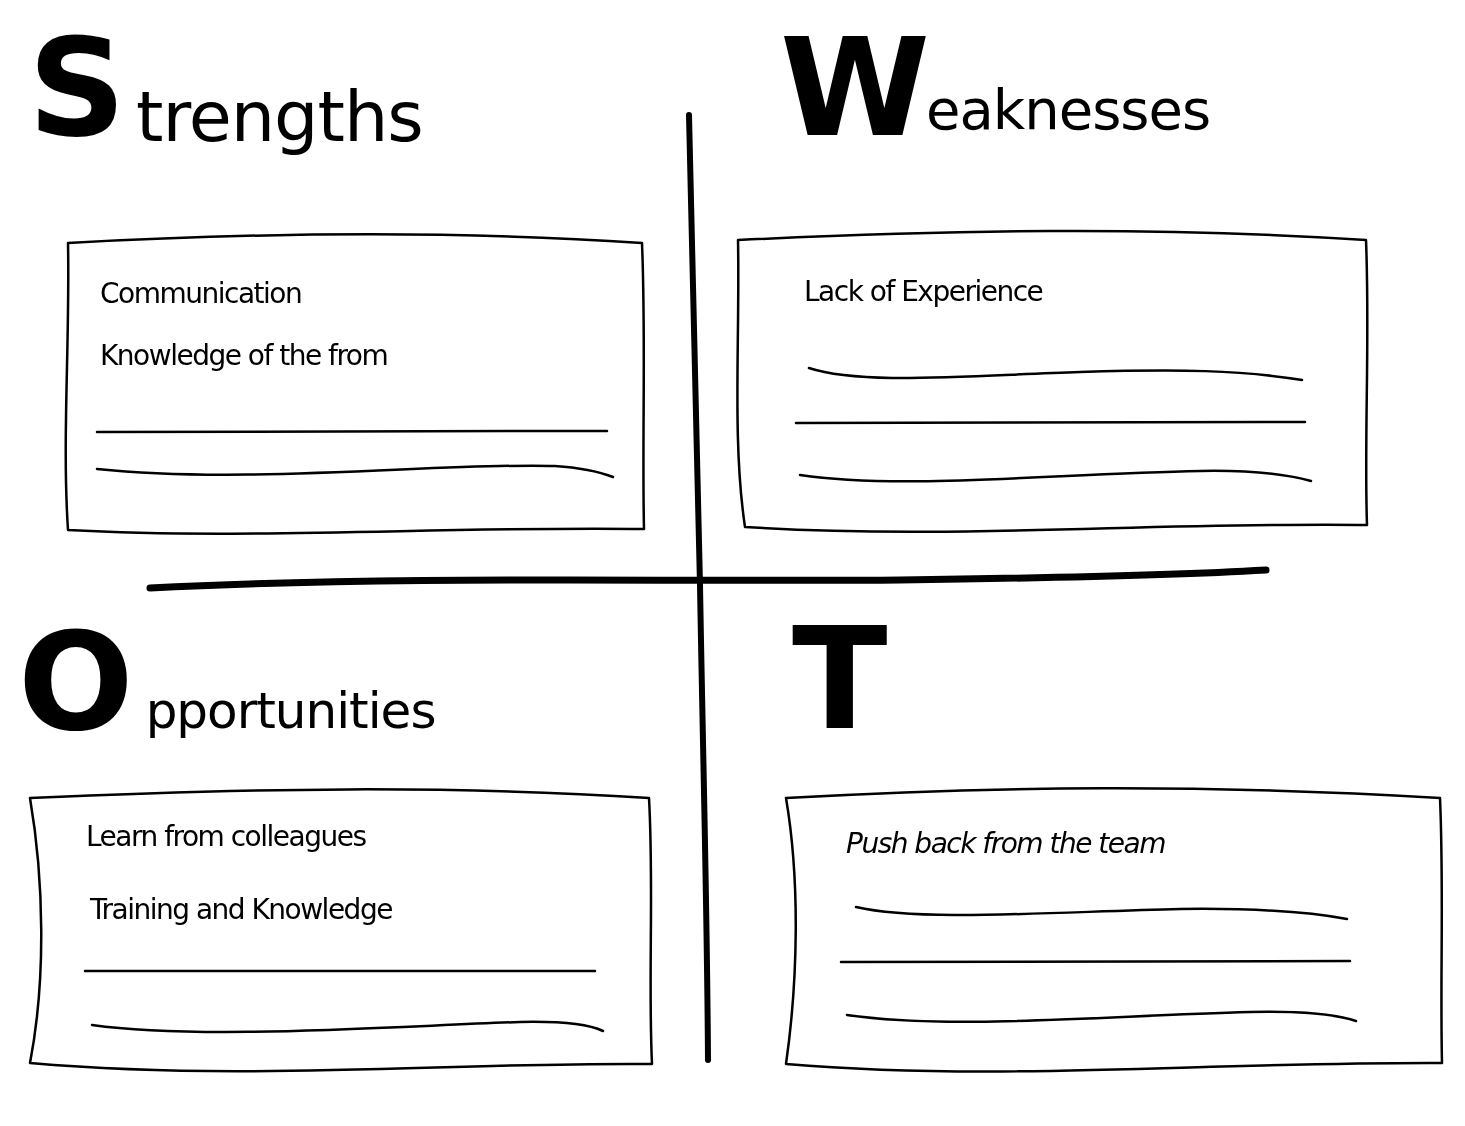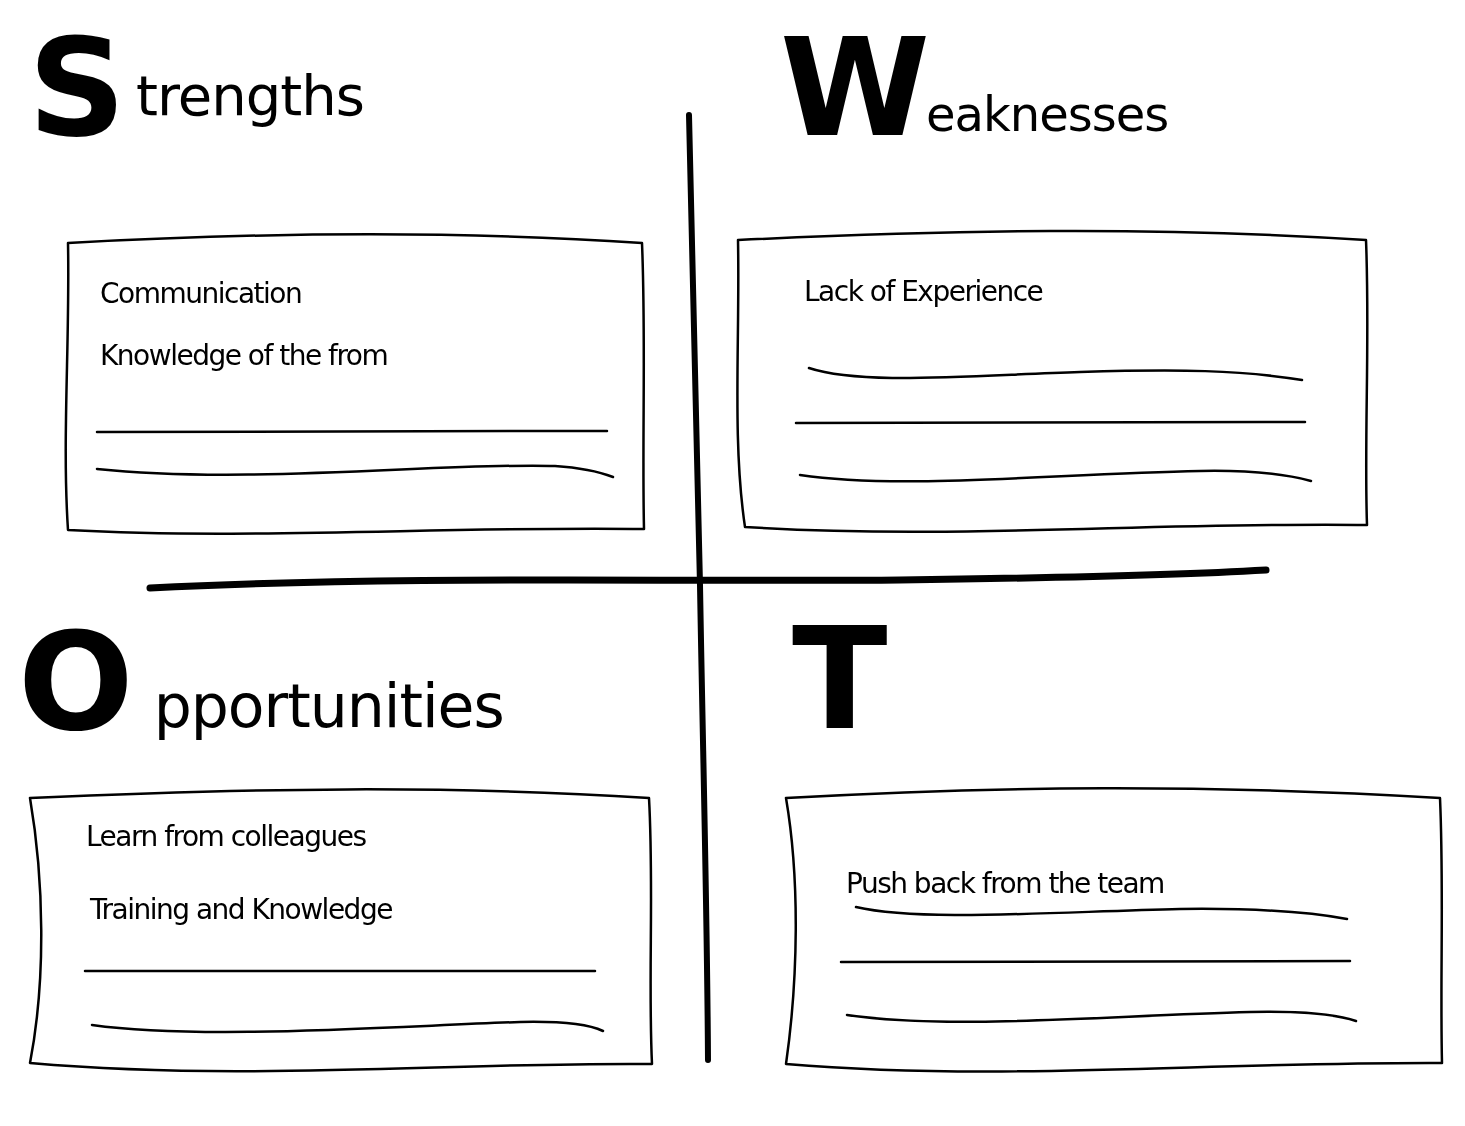--- a/index.html
+++ b/index.html
@@ -32,38 +32,38 @@
   <path d="M92 1025 C 200 1040, 380 1027, 520 1022 C 565 1021, 590 1025, 603 1031" stroke-width="2.5"></path>
 
   <path d="M786 798 C 1000 786, 1200 784, 1440 798 C 1444 890, 1440 980, 1442 1063 C 1200 1062, 1000 1082, 786 1064 C 798 980, 800 880, 786 798 Z" stroke-width="2.5"></path>
   <path d="M856 907 C 920 922, 1050 912, 1180 909 C 1260 908, 1310 912, 1347 919" stroke-width="2.5"></path>
   <path d="M841 962 C 1050 962, 1200 961, 1350 961" stroke-width="2.5"></path>
   <path d="M847 1015 C 950 1030, 1100 1016, 1250 1012 C 1300 1011, 1335 1014, 1356 1021" stroke-width="2.5"></path>
 </svg>
 
 <div class="title" style="left:28px; top:36px; height:120px;">
   <span class="big" style="font-size:136px; letter-spacing:-4px;">S</span>
-  <span class="rest" style="font-size:56px; margin-left:14px; margin-bottom:32px;">trengths</span>
+  <span class="rest" style="font-size:70px; margin-left:14px; margin-bottom:4px;">trengths</span>
 </div>
 
 <div class="title" style="left:780px; top:36px; height:120px;">
   <span class="big" style="font-size:136px; letter-spacing:-6px;">W</span>
-  <span class="rest" style="font-size:48px; margin-left:2px; margin-bottom:18px;">eaknesses</span>
+  <span class="rest" style="font-size:56px; margin-left:2px; margin-bottom:18px;">eaknesses</span>
 </div>
 
 <div class="title" style="left:18px; top:630px; height:120px;">
   <span class="big" style="font-size:136px; letter-spacing:-4px;">O</span>
-  <span class="rest" style="font-size:60px; margin-left:24px; margin-bottom:14px;">pportunities</span>
+  <span class="rest" style="font-size:50px; margin-left:16px; margin-bottom:14px;">pportunities</span>
 </div>
 
 <div class="title" style="left:792px; top:626px; height:124px;">
   <span class="big" style="font-size:140px; letter-spacing:-8px;">T</span>
 </div>
 
 <div class="card-text" style="left:100px; top:280px;">Communication</div>
 <div class="card-text" style="left:100px; top:342px;">Knowledge of the from</div>
 
 <div class="card-text" style="left:804px; top:278px;">Lack of Experience</div>
 
 <div class="card-text" style="left:86px; top:823px;">Learn from colleagues</div>
 <div class="card-text" style="left:90px; top:896px;">Training and Knowledge</div>
 
-<div class="card-text" style="left:846px; top:870px;">Push back from the team</div>
+<div class="card-text" style="left:846px; top:830px;font-style:italic;">Push back from the team</div>
 
 </body></html>

